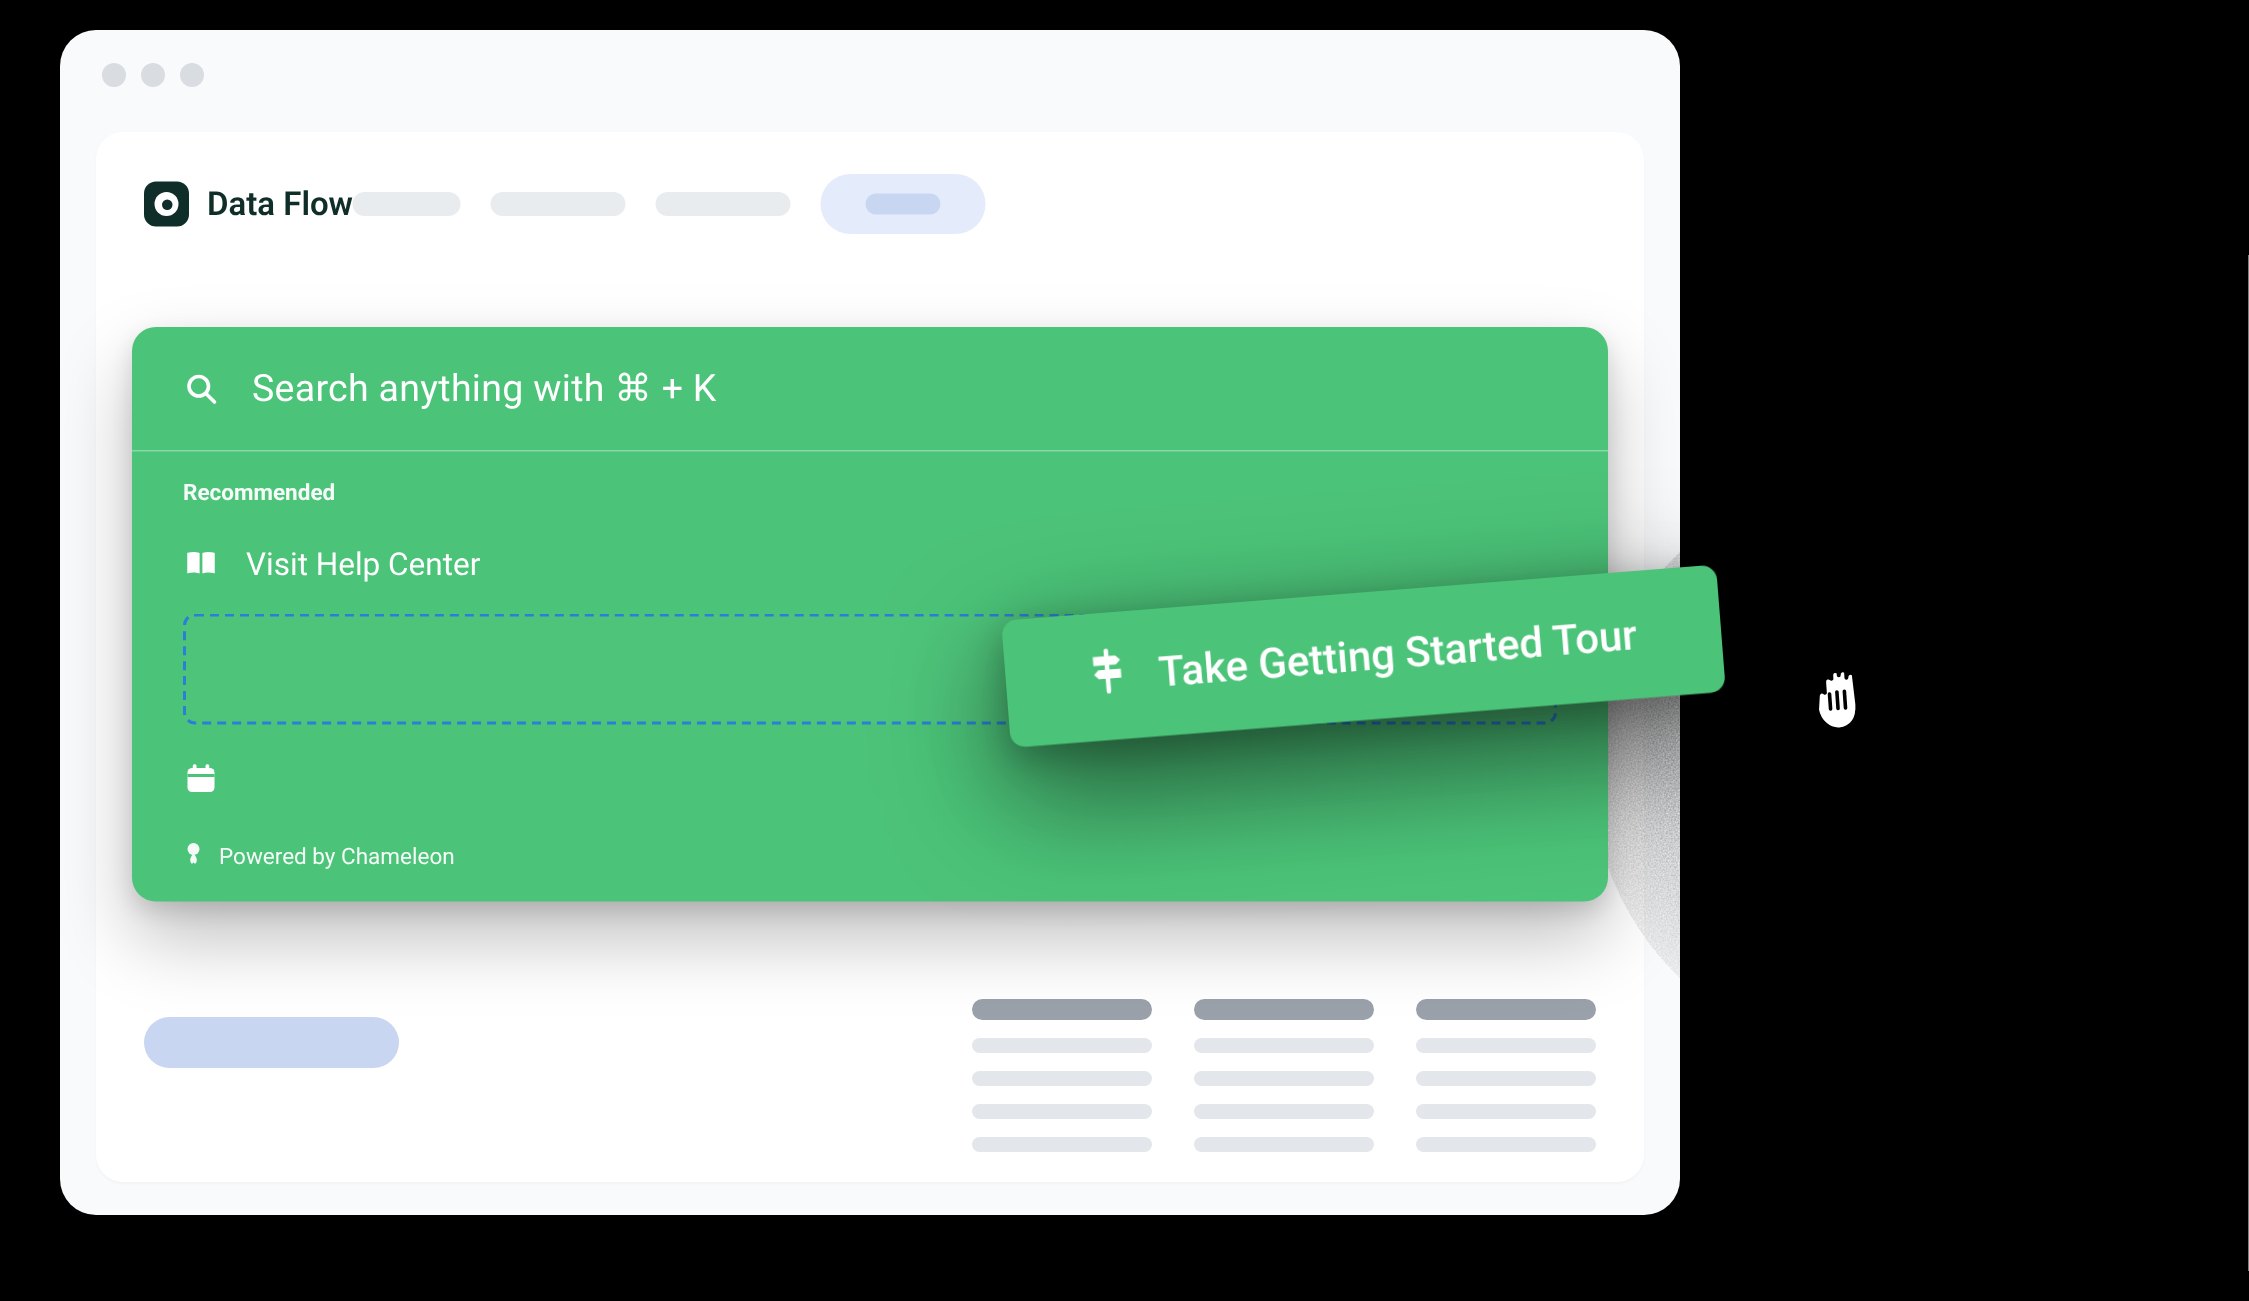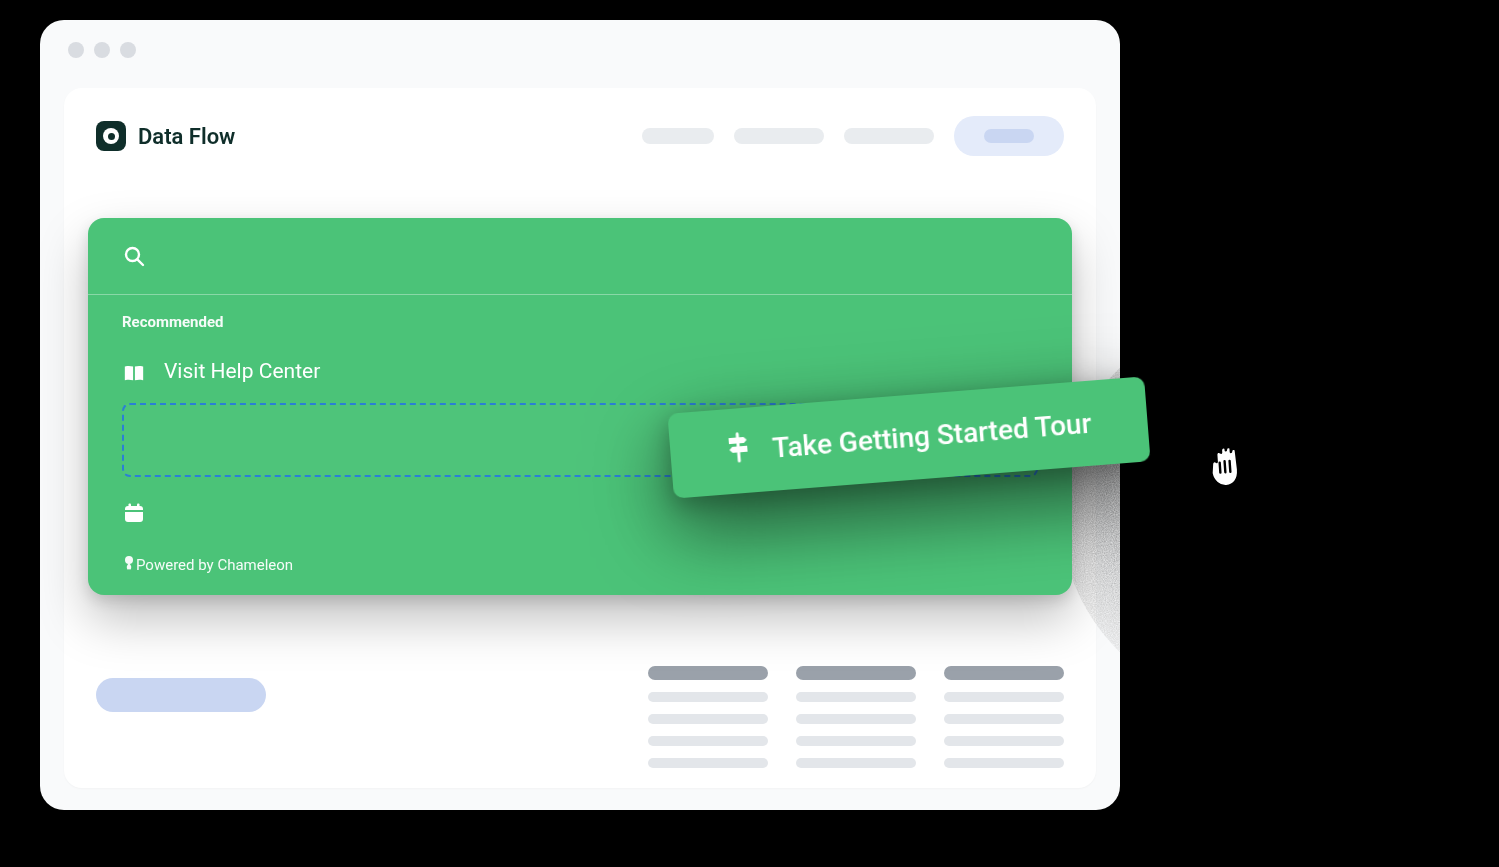--- a/index.html
+++ b/index.html
@@ -42,21 +42,20 @@
       background: #ffffff;
       border-radius: 18px;
       padding: 28px 32px 0;
       height: 700px;
       box-shadow: 0 1px 2px rgba(0,0,0,0.03);
       position: relative;
     }
     .page-header {
       display: flex;
       align-items: center;
-      justify-content: space-between;
     }
     .brand {
       display: flex;
       align-items: center;
       gap: 12px;
     }
     .brand-logo {
       width: 30px;
       height: 30px;
       background: #0f2e2a;
@@ -186,41 +185,42 @@
       padding: 18px 34px 8px;
     }
     .section-label {
       font-size: 15px;
       font-weight: 700;
       opacity: 0.95;
       margin-bottom: 18px;
     }
     .rec-item {
       display: flex;
-      align-items: flex-end;
+      align-items: flex-start;
       gap: 18px;
       font-size: 21px;
       padding: 10px 0;
     }
     .rec-item .icon {
       width: 24px;
       display: flex;
       justify-content: center;
       align-items: center;
     }
     .drop-zone {
       margin: 10px 0 16px;
       height: 74px;
       border: 2px dashed #2b7fd6;
       border-radius: 8px;
       background: rgba(255,255,255,0.02);
     }
     .palette-footer {
       display: flex;
       align-items: center;
+      gap: 10px;
       padding: 14px 34px 20px;
       font-size: 15px;
       opacity: 0.95;
     }
     .floating-wrap {
       position: absolute;
       top: 395px;
       left: 670px;
       z-index: 10;
       transform: rotate(-4.5deg);
@@ -334,20 +334,21 @@
 </div>
 
 <div class="palette">
   <div class="palette-search">
     <span class="search-icon">
       <svg width="24" height="24" viewBox="0 0 24 24" fill="none" stroke="#fff" stroke-width="2.4" stroke-linecap="round">
         <circle cx="10.5" cy="10.5" r="6.5"></circle>
         <line x1="15.8" y1="15.8" x2="21" y2="21"></line>
       </svg>
     </span>
+    <span class="search-text">Search anything with ⌘ + K</span>
   </div>
   <div class="palette-divider"></div>
   <div class="palette-body">
     <div class="section-label">Recommended</div>
 
     <div class="rec-item">
       <span class="icon">
         <svg width="22" height="20" viewBox="0 0 24 20" fill="#fff">
           <path d="M2 3 C2 3 6 1.5 11 3 L11 18 C6 16.5 2 18 2 18 Z"></path>
           <path d="M22 3 C22 3 18 1.5 13 3 L13 18 C18 16.5 22 18 22 18 Z"></path>

